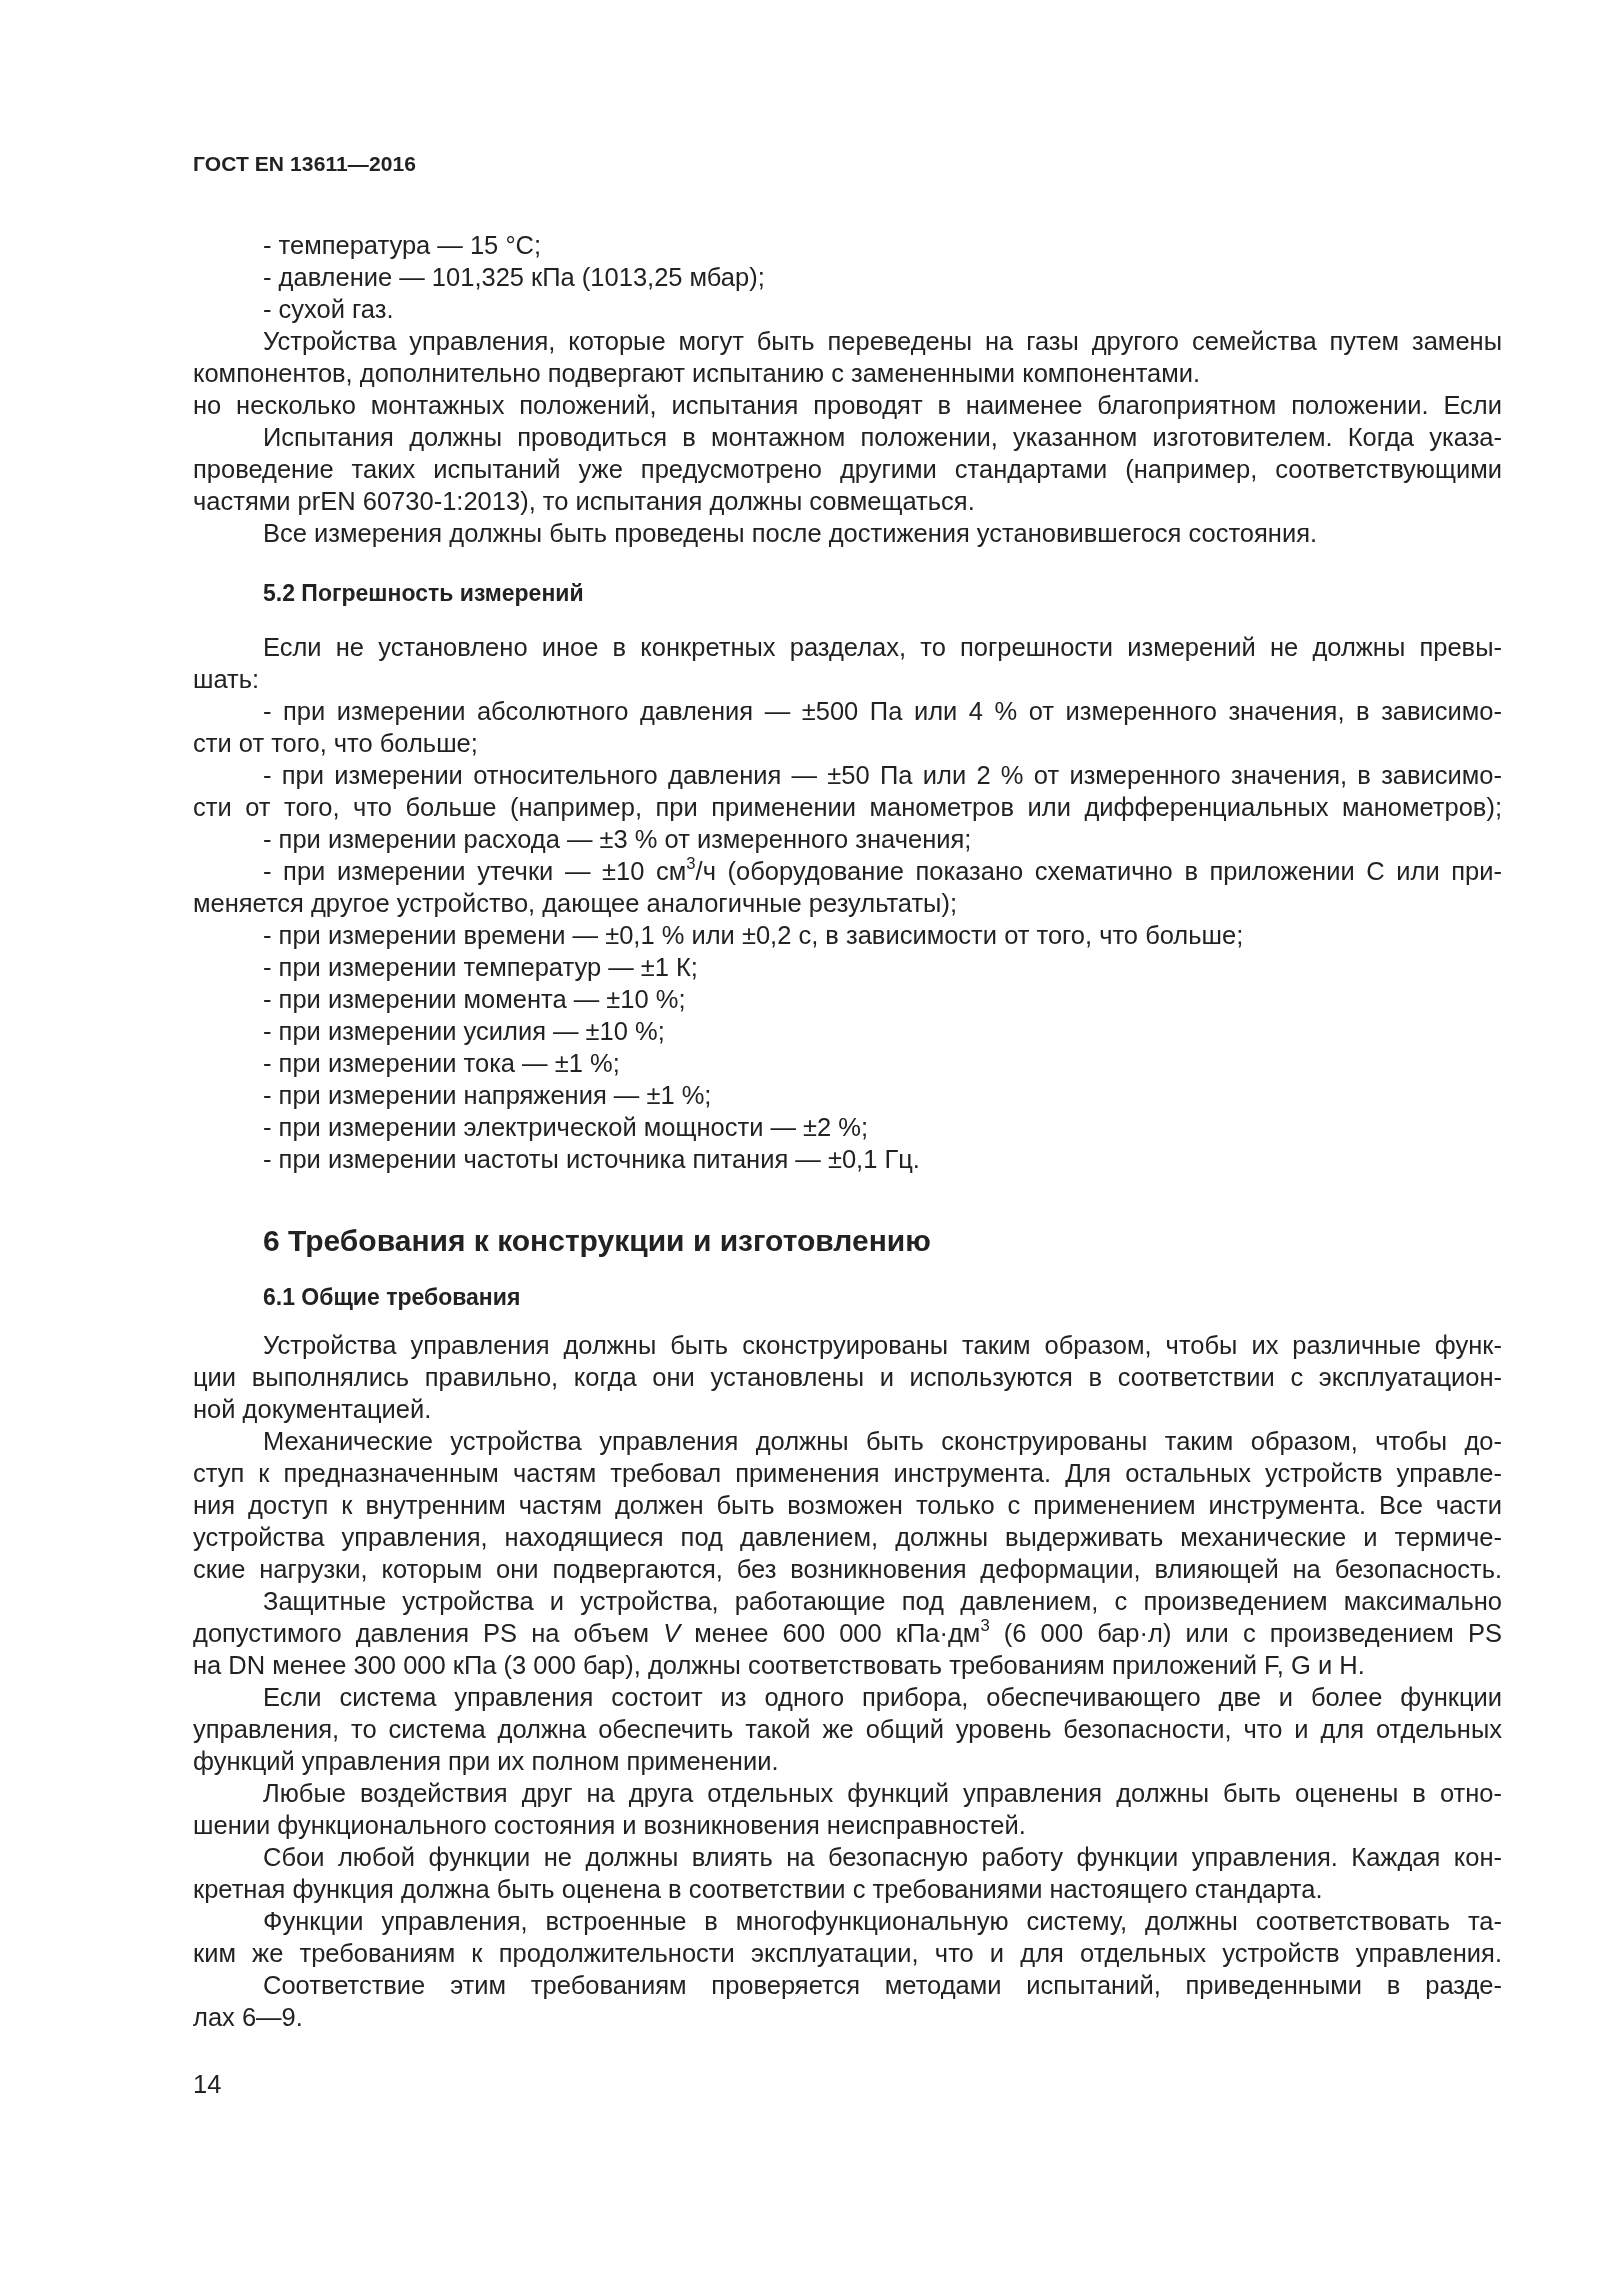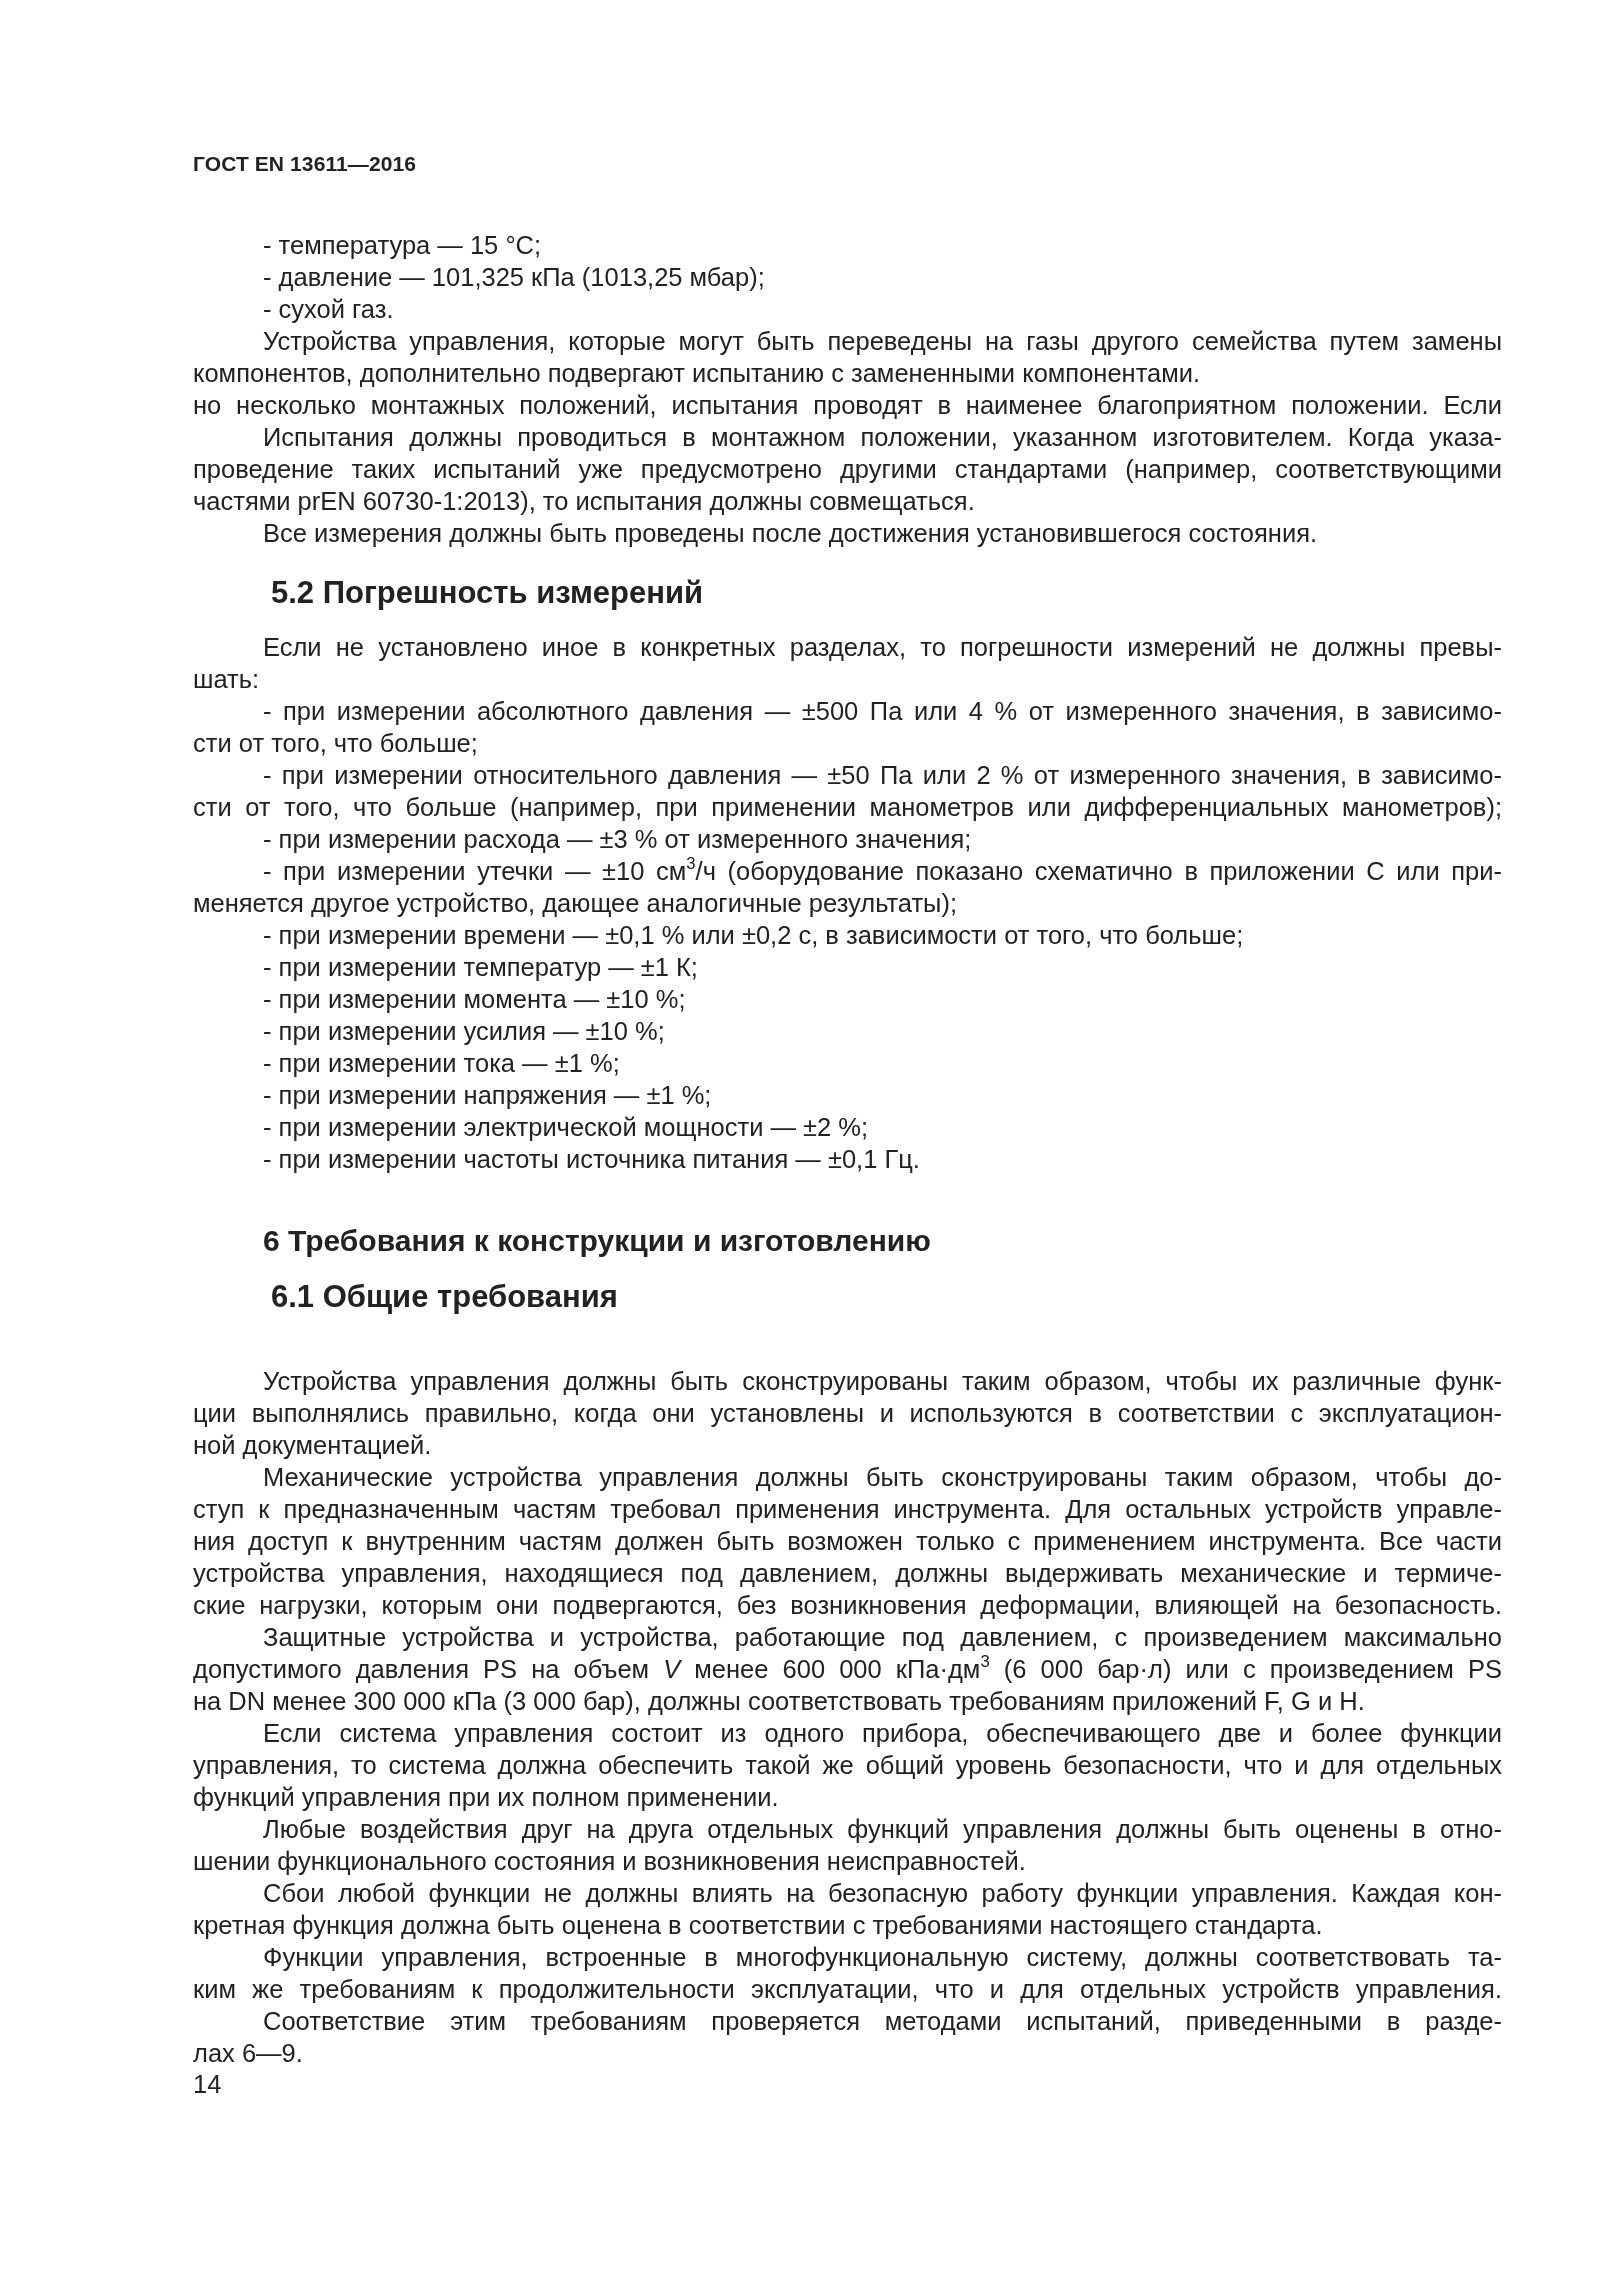--- a/index.html
+++ b/index.html
@@ -55,22 +55,22 @@
     .h-section {
       position: absolute;
       left: 70px;
       font-size: 30px;
       font-weight: bold;
       line-height: 39px;
       white-space: nowrap;
     }
     .h-sub {
       position: absolute;
-      left: 78px;
-      font-size: 31px;
+      left: 70px;
+      font-size: 23px;
       font-weight: bold;
       line-height: 32px;
       white-space: nowrap;
     }
     .page-number {
       position: absolute;
       left: 0;
       top: 2068px;
       font-size: 25.5px;
       line-height: 32px;
@@ -113,21 +113,21 @@
       <div class="line ind">- при измерении момента — ±10 %;</div>
       <div class="line ind">- при измерении усилия — ±10 %;</div>
       <div class="line ind">- при измерении тока — ±1 %;</div>
       <div class="line ind">- при измерении напряжения — ±1 %;</div>
       <div class="line ind">- при измерении электрической мощности — ±2 %;</div>
       <div class="line ind">- при измерении частоты источника питания — ±0,1 Гц.</div>
     </div>
 
   <div class="h-section" style="top:1221px;">6 Требования к конструкции и изготовлению</div>
   <div class="h-sub" style="top:1281px;text-align:right;">6.1 Общие требования</div>
-  <div class="block" id="block-6-1" style="top:1329px;margin-top:36px;">
+  <div class="block" id="block-6-1" style="top:1329px;">
       <div class="line ind j">Устройства управления должны быть сконструированы таким образом, чтобы их различные функ-</div>
       <div class="line j">ции выполнялись правильно, когда они установлены и используются в соответствии с эксплуатацион-</div>
       <div class="line">ной документацией.</div>
       <div class="line ind j">Механические устройства управления должны быть сконструированы таким образом, чтобы до-</div>
       <div class="line j">ступ к предназначенным частям требовал применения инструмента. Для остальных устройств управле-</div>
       <div class="line j">ния доступ к внутренним частям должен быть возможен только с применением инструмента. Все части</div>
       <div class="line j">устройства управления, находящиеся под давлением, должны выдерживать механические и термиче-</div>
       <div class="line j">ские нагрузки, которым они подвергаются, без возникновения деформации, влияющей на безопасность.</div>
       <div class="line ind j">Защитные устройства и устройства, работающие под давлением, с произведением максимально</div>
       <div class="line j"><span>допустимого давления PS на объем </span><i>V</i><span> менее 600 000 кПа·дм</span><sup>3</sup><span> (6 000 бар·л) или с произведением PS</span></div>

